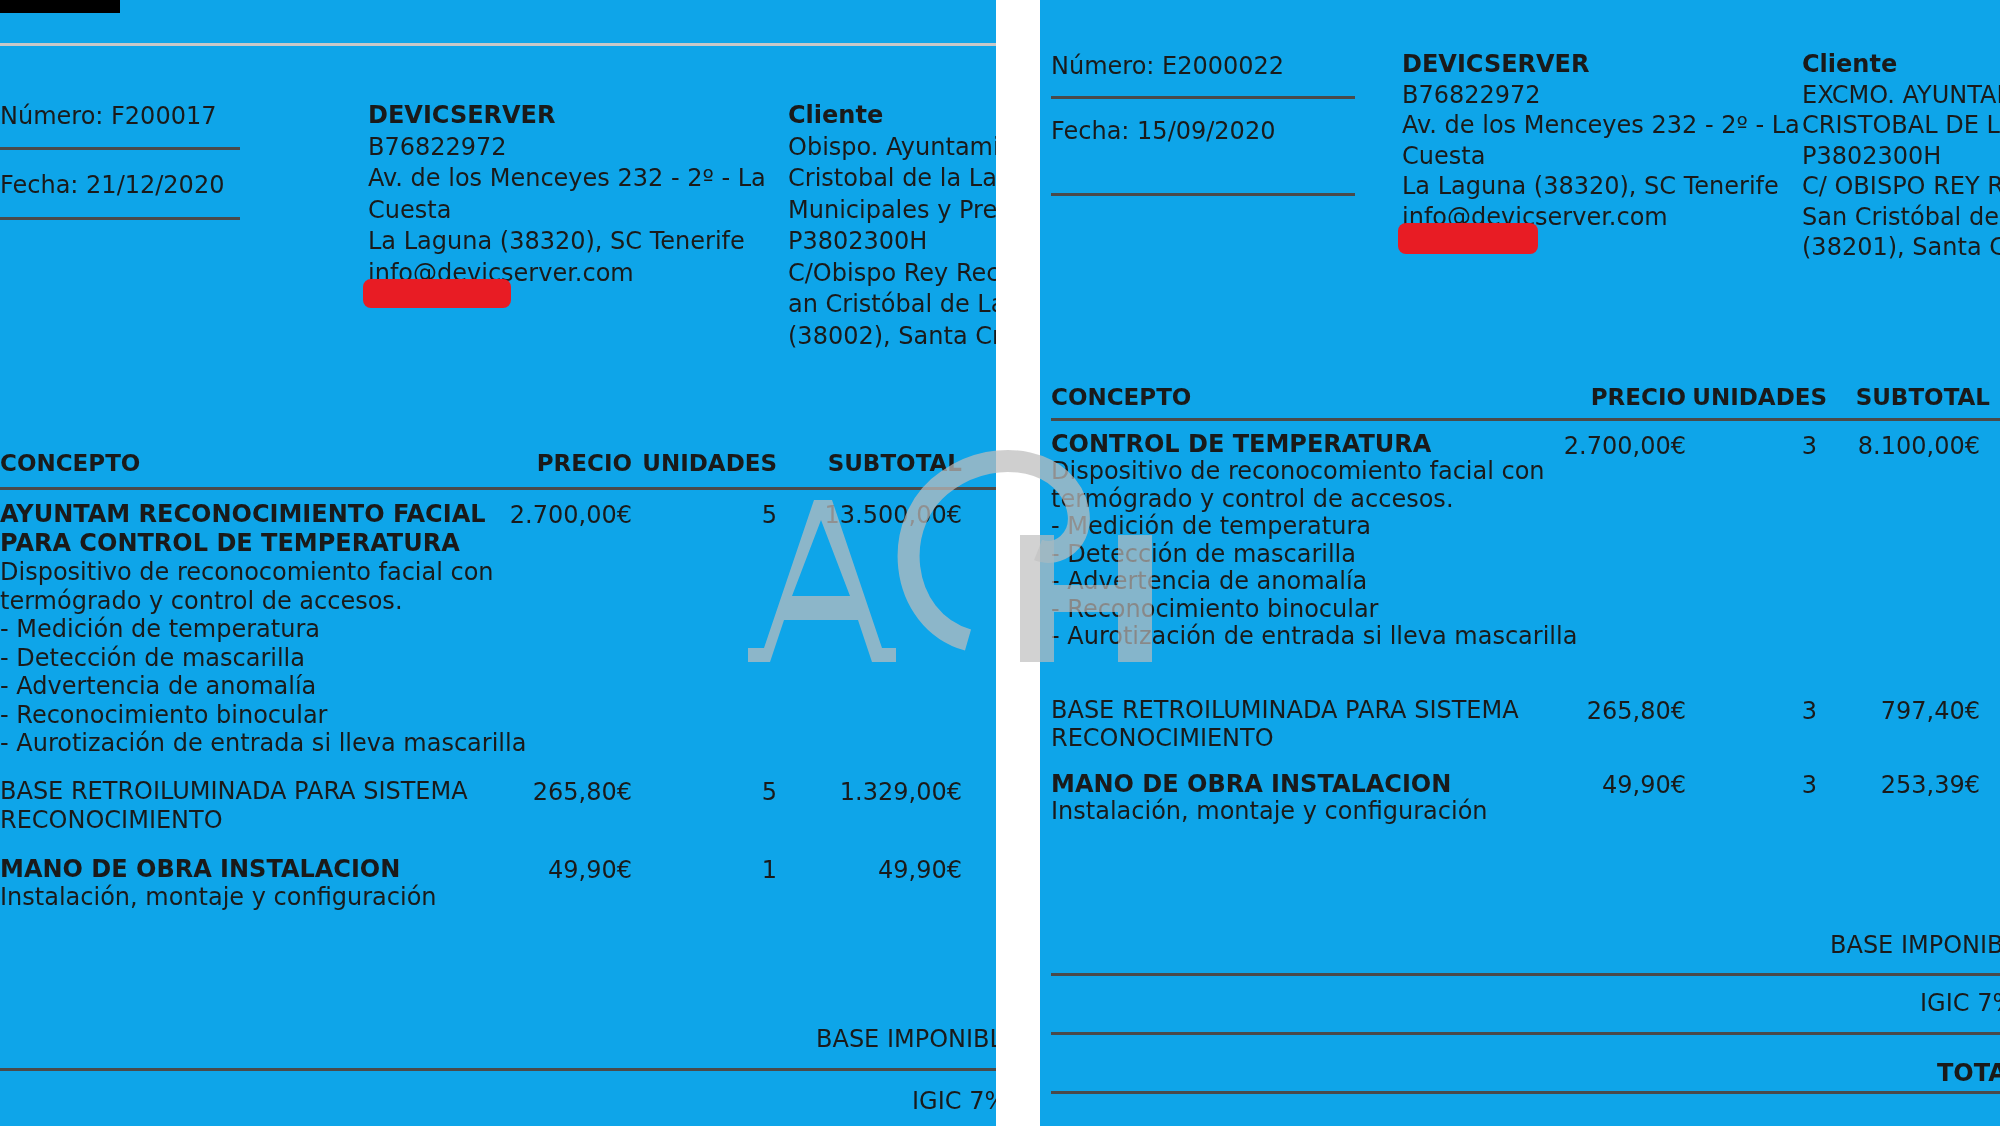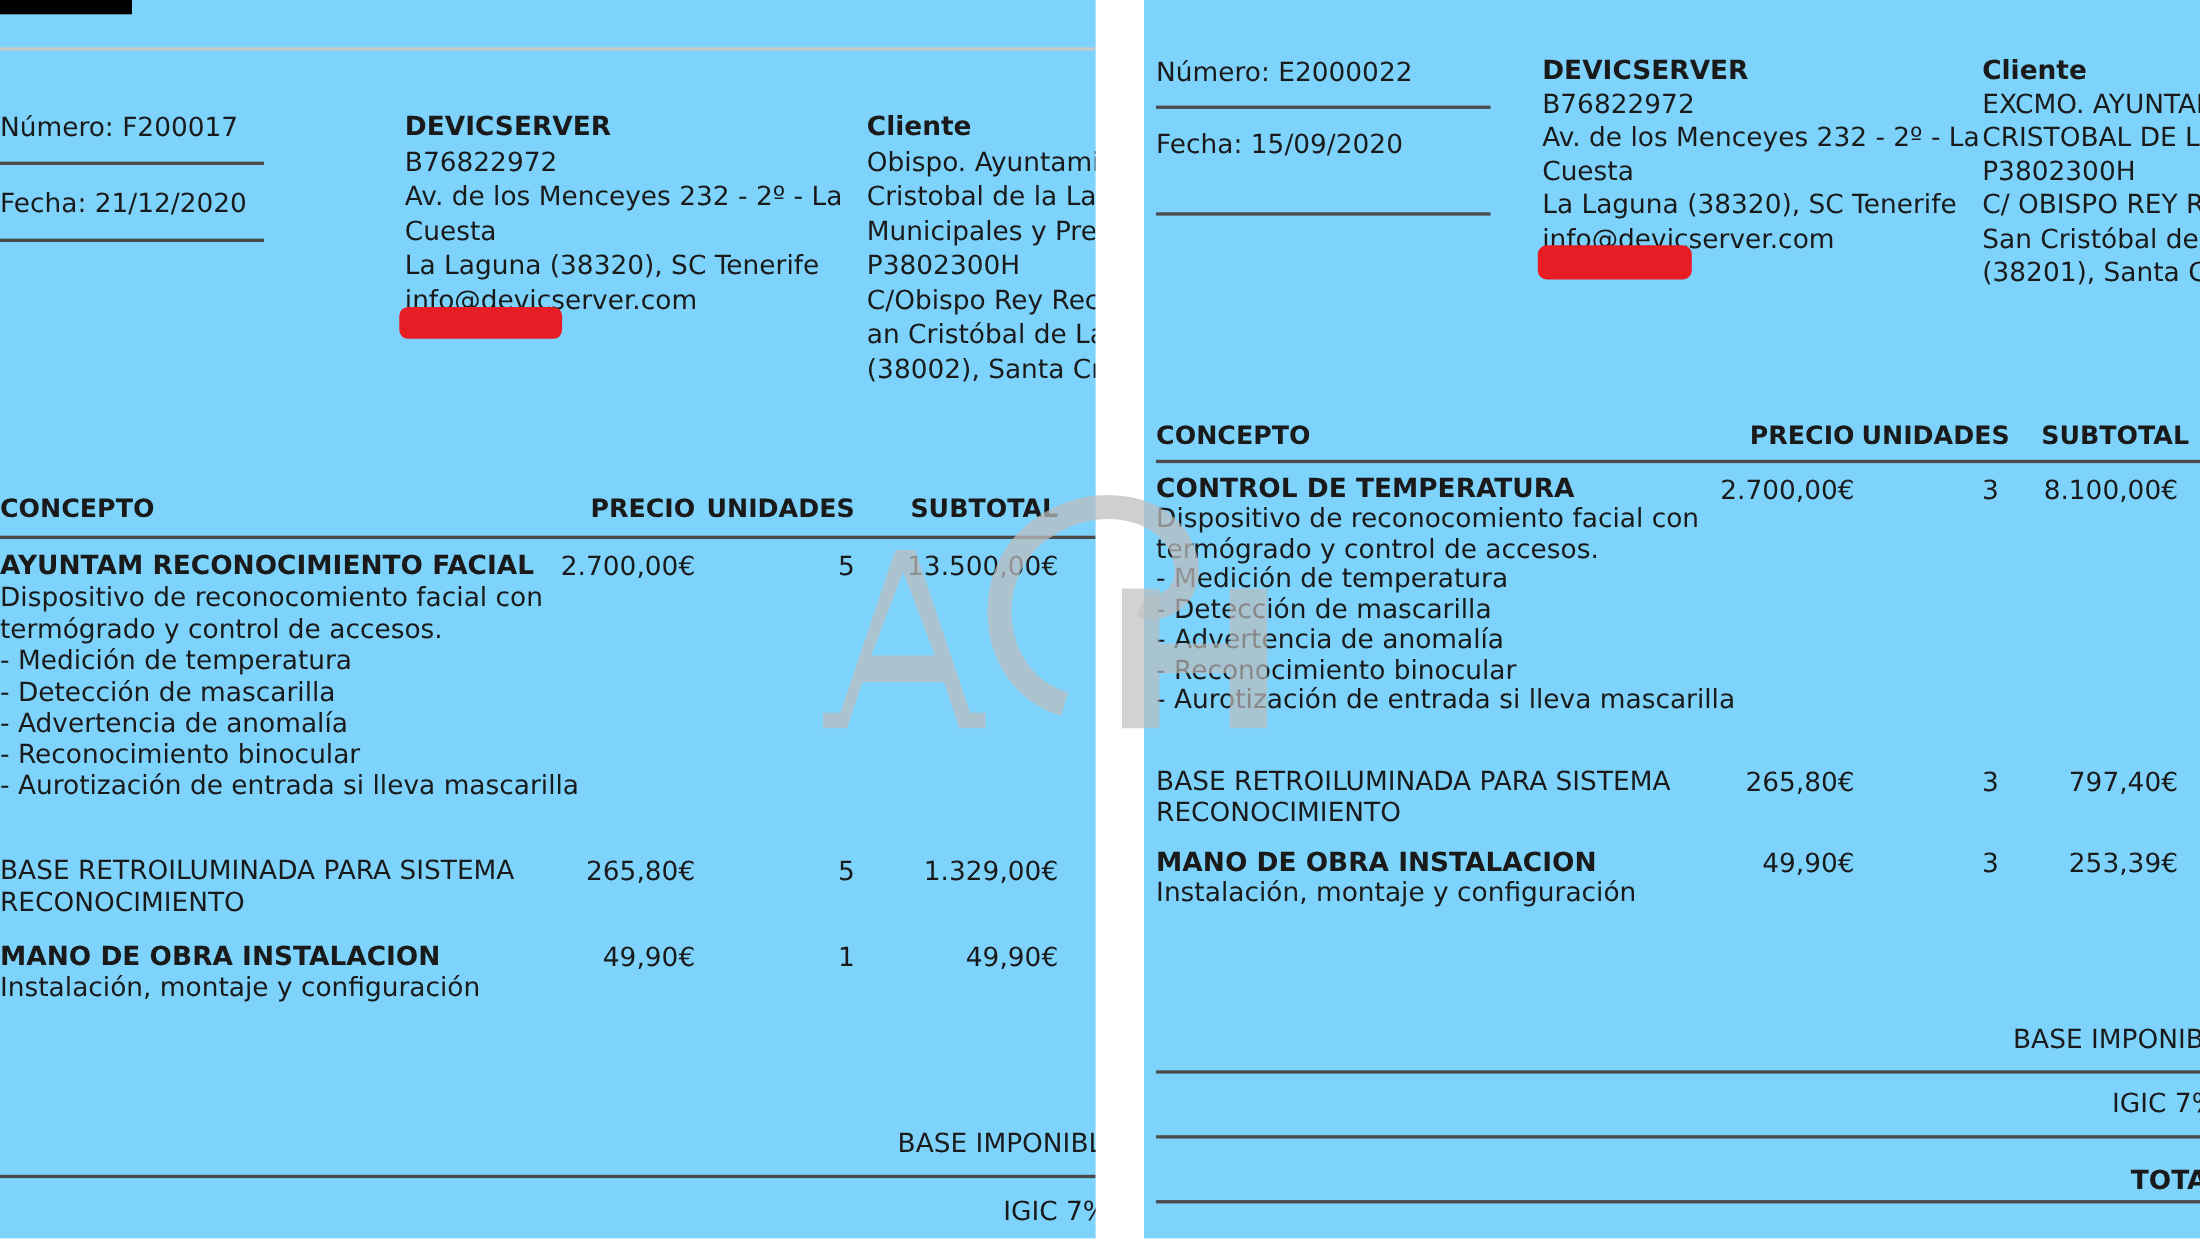--- a/index.html
+++ b/index.html
@@ -1,19 +1,19 @@
 <!DOCTYPE html>
 <html><head>
 <meta charset="utf-8">
 <style>
   html, body { margin:0; padding:0; }
   body { width:2000px; height:1126px; background:#ffffff; position:relative; overflow:hidden;
          font-family:"DejaVu Sans", sans-serif; color:#1a1a1a; }
   .abs { position:absolute; }
-  .doc { position:absolute; top:0; height:1126px; overflow:hidden; background:#7dd3fc; }
+  .doc { position:absolute; top:0; height:1126px; overflow:hidden; background:#0ea5e9; }
   #doc-left { left:0; width:996px; }
   #doc-right { left:1040px; width:960px; }
   .txt { font-size:24px; line-height:31.5px; white-space:nowrap; }
   .bold { font-weight:bold;margin-top:11px; }
   .hr { position:absolute; height:3px; background:#4a4a4a; }
   .hr.light { background:#c8c8c8; height:3px; }
   .redact { position:absolute; background:#e81c24; border-radius:8px; }
   .black-bar { position:absolute; left:0; top:0; width:120px; height:13px; background:#000; }
   .col-num { text-align:right; }
   .th { font-weight:bold; font-size:23px; }
@@ -54,20 +54,21 @@
   </div>
 
   <div class="abs txt th" style="left:0; top:448px;">CONCEPTO</div>
   <div class="abs txt th col-num" style="left:500px; width:132px; top:448px;">PRECIO</div>
   <div class="abs txt th col-num" style="left:640px; width:137px; top:448px;">UNIDADES</div>
   <div class="abs txt th col-num" style="left:800px; width:162px; top:448px;">SUBTOTAL</div>
   <div class="hr" style="left:0; top:487px; width:996px;"></div>
 
   <div class="abs" style="left:0; top:500px;">
     <div class="txt item-title" style="line-height:29px;">AYUNTAM RECONOCIMIENTO FACIAL</div>
+    <div class="txt item-title" style="line-height:29px;">PARA CONTROL DE TEMPERATURA</div>
     <div class="txt" style="line-height:28.5px;">Dispositivo de reconocomiento facial con</div>
     <div class="txt" style="line-height:28.5px;">termógrado y control de accesos.</div>
     <div class="txt" style="line-height:28.5px;">- Medición de temperatura</div>
     <div class="txt" style="line-height:28.5px;">- Detección de mascarilla</div>
     <div class="txt" style="line-height:28.5px;">- Advertencia de anomalía</div>
     <div class="txt" style="line-height:28.5px;">- Reconocimiento binocular</div>
     <div class="txt" style="line-height:28.5px;">- Aurotización de entrada si lleva mascarilla</div>
   </div>
   <div class="abs txt col-num" style="left:480px; width:152px; top:500px;">2.700,00€</div>
   <div class="abs txt col-num" style="left:700px; width:77px; top:500px;">5</div>

